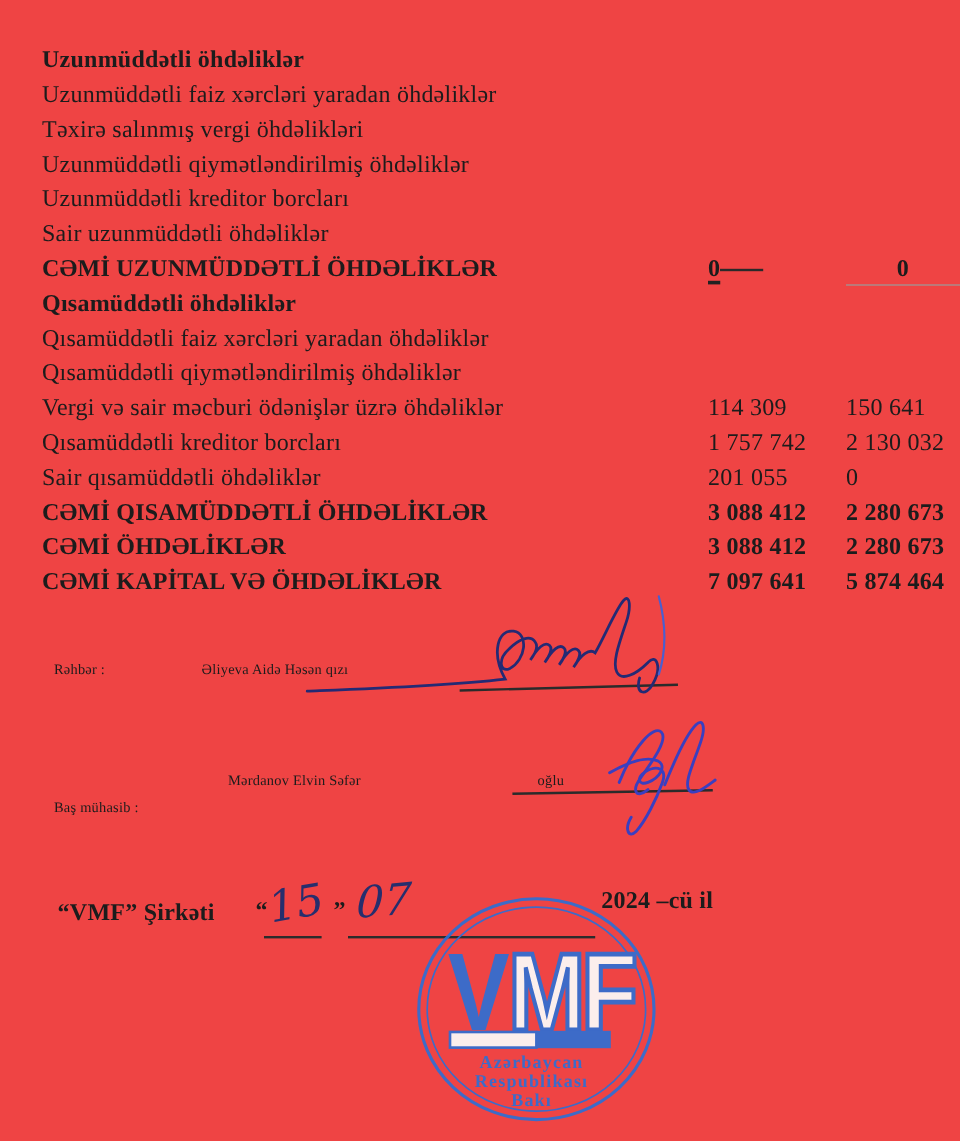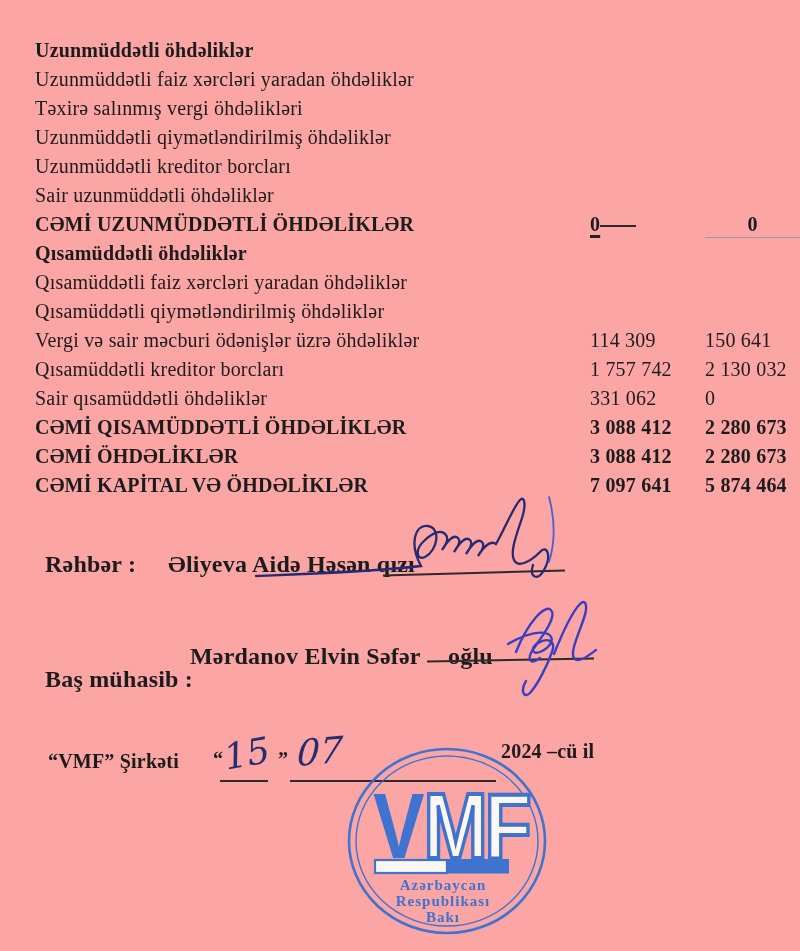--- a/index.html
+++ b/index.html
@@ -1,20 +1,20 @@
 <!DOCTYPE html>
 <html><head>
 <meta charset="utf-8">
 <style>
   html,body{margin:0;padding:0;background:#e8e8e8;}
   #doc{
     position:relative;
     width:800px;height:951px;
     margin:0 auto;
-    background:#fca5a5;
+    background:#ef4444;
     font-family:"Liberation Serif", serif;
     color:#1c1c1c;
     overflow:hidden;
   }
   
   #table{position:absolute;top:36px;left:35px;width:765px;}
   .row{display:flex;line-height:29px;font-size:20px;letter-spacing:.2px;}
   .lbl{width:555px;white-space:nowrap;}
   .c1{width:115px;white-space:nowrap;}
   .c2{width:95px;white-space:nowrap;}
@@ -35,21 +35,21 @@
     border-bottom:2.5px solid #2a2a2a;
     transform:translateY(-4px);
   }
   .z2{
     text-align:center;
     border-bottom:1.5px solid #9a9a9a;
     height:27px;
   }
   
   .abs{position:absolute;white-space:nowrap;font-weight:bold;}
-  .sig-label{font-weight:bold;font-size:24px;letter-spacing:.2px;}
+  .sig-label{font-weight:normal;font-size:12px;letter-spacing:.2px;}
   .ink-line{position:absolute;height:0;border-top:2px solid #2b2b2b;}
   .sig-svg{position:absolute;overflow:visible;}
   
   .date-text{font-size:20px;letter-spacing:.2px;}
   .hand{
     position:absolute;
     font-family:"DejaVu Serif", serif;
     font-style:italic;
     font-size:36px;
     color:#272e6d;
@@ -124,21 +124,21 @@
       <span class="c1">114 309</span>
       <span class="c2">150 641</span>
     </div>
     <div class="row">
       <span class="lbl">Qısamüddətli kreditor borcları</span>
       <span class="c1">1 757 742</span>
       <span class="c2">2 130 032</span>
     </div>
     <div class="row">
       <span class="lbl">Sair qısamüddətli öhdəliklər</span>
-      <span class="c1">331 062</span>
+      <span class="c1">201 055</span>
       <span class="c2">0</span>
     </div>
     <div class="row b">
       <span class="lbl">CƏMİ QISAMÜDDƏTLİ ÖHDƏLİKLƏR</span>
       <span class="c1"><span class="tot">3 088 412</span></span>
       <span class="c2"><span class="tot">2 280 673</span></span>
     </div>
     <div class="row b">
       <span class="lbl">CƏMİ ÖHDƏLİKLƏR</span>
       <span class="c1"><span class="tot">3 088 412</span></span>

